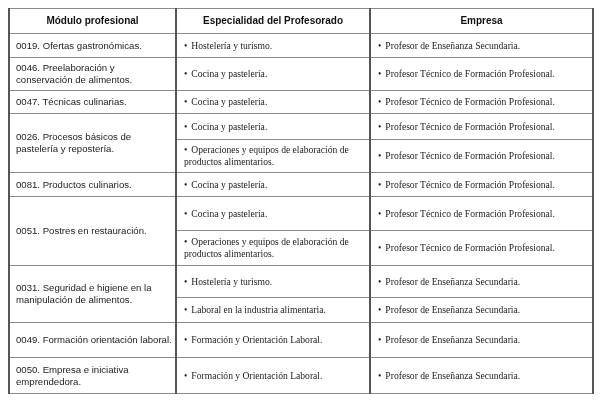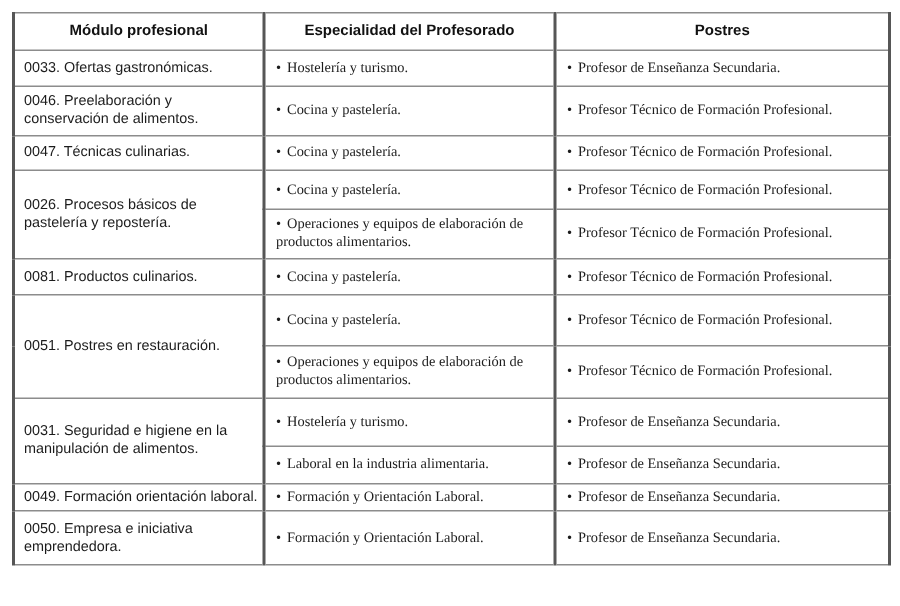--- a/index.html
+++ b/index.html
@@ -40,43 +40,43 @@
   tr.h-r1{height:24px}
   tr.h-r2{height:33px}
   tr.h-r3{height:23px}
   tr.h-r4a{height:26px}
   tr.h-r4b{height:33px}
   tr.h-r5{height:24px}
   tr.h-r6a{height:34px}
   tr.h-r6b{height:35px}
   tr.h-r7a{height:32px}
   tr.h-r7b{height:25px}
-  tr.h-r8{height:18px}
+  tr.h-r8{height:35px}
   tr.h-r9{height:36px}
 </style>
 </head>
 <body>
 
 <table class="doc-table">
   <colgroup>
     <col style="width:167px">
     <col style="width:194px">
     <col style="width:223px">
   </colgroup>
   <thead>
     <tr class="h-head">
       <th>Módulo profesional</th>
       <th>Especialidad del Profesorado</th>
-      <th>Postres</th>
+      <th>Empresa</th>
     </tr>
   </thead>
   <tbody>
 
     <tr class="h-r1">
-      <td class="c1">0033. Ofertas gastronómicas.</td>
+      <td class="c1">0019. Ofertas gastronómicas.</td>
       <td class="c2"><span class="bullet">•</span><span>Hostelería y turismo.</span></td>
       <td class="c3"><span class="bullet">•</span><span>Profesor de Enseñanza Secundaria.</span></td>
     </tr>
 
     <tr class="h-r2">
       <td class="c1">0046. Preelaboración y conservación de alimentos.</td>
       <td class="c2"><span class="bullet">•</span><span>Cocina y pastelería.</span></td>
       <td class="c3"><span class="bullet">•</span><span>Profesor Técnico de Formación Profesional.</span></td>
     </tr>
 

